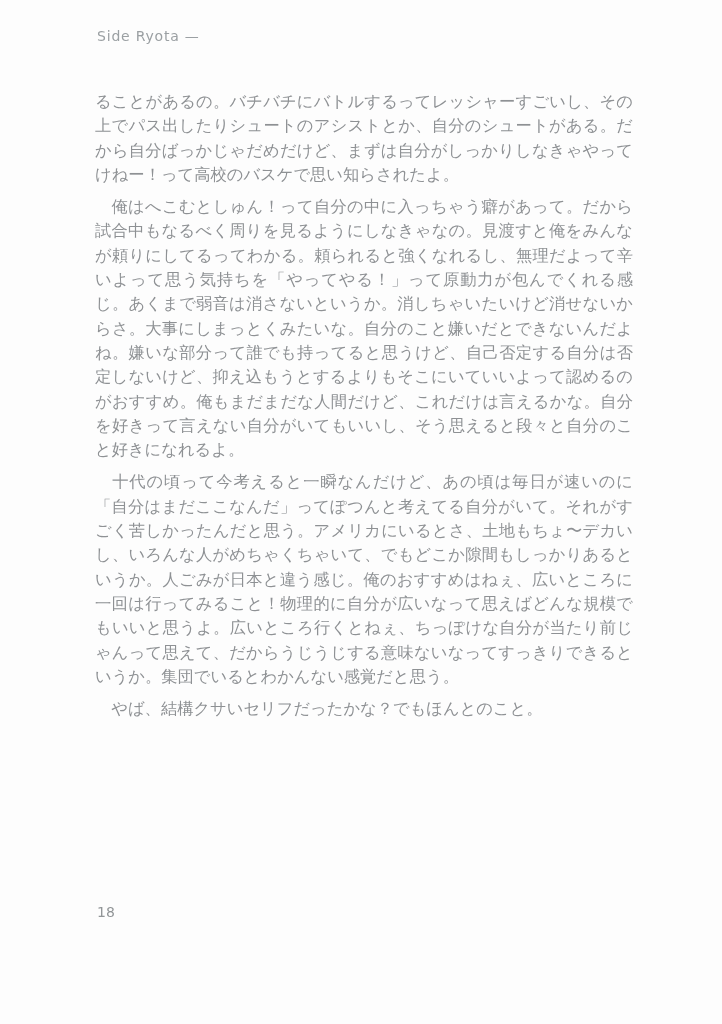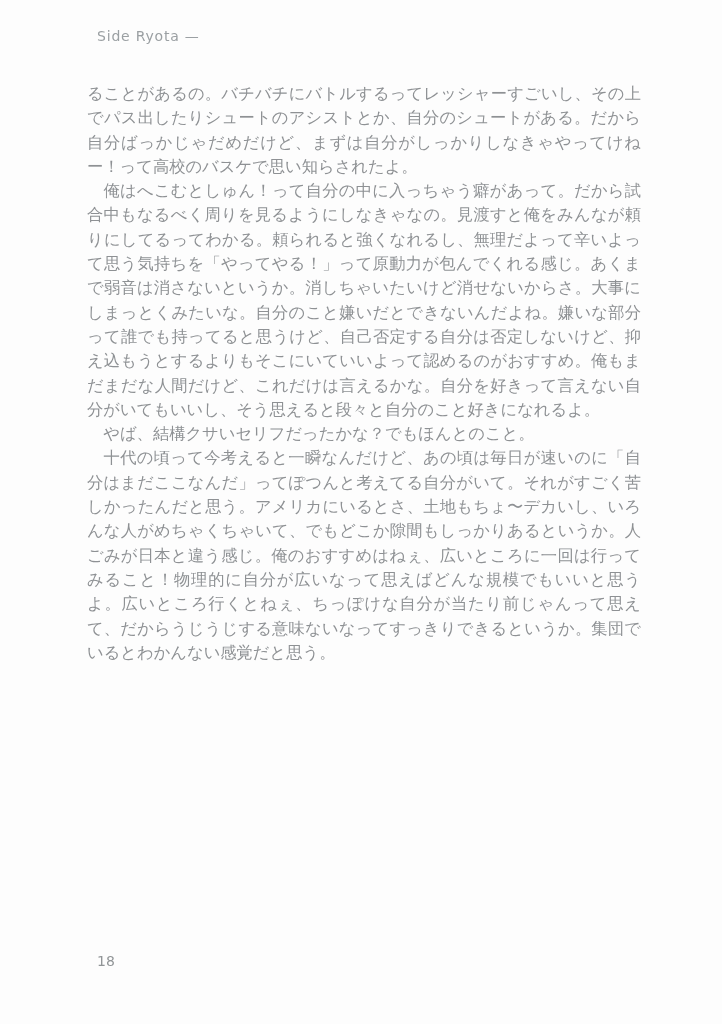--- a/index.html
+++ b/index.html
@@ -31,40 +31,40 @@
     width: 554px;
     color: #8e9194;
     font-size: 16.3px;
     line-height: 24.3px;
     text-align: justify;
     text-justify: inter-ideograph;
     word-break: normal;
     line-break: normal;
   }
   .text-block p {
-    margin: 0;
+    margin: 8px;
     padding: 0;
   }
   .page-number {
     position: absolute;
     left: 97px;
-    top: 953px;
+    top: 904px;
     font-size: 14px;
     color: #919597;
   }
 </style>
 </head>
 <body>
 
 <div class="page">
 
   <div class="running-header">Side Ryota —</div>
 
   <div class="text-block">
     <p>ることがあるの。バチバチにバトルするってレッシャーすごいし、その上でパス出したりシュートのアシストとか、自分のシュートがある。だから自分ばっかじゃだめだけど、まずは自分がしっかりしなきゃやってけねー！って高校のバスケで思い知らされたよ。</p>
     <p>　俺はへこむとしゅん！って自分の中に入っちゃう癖があって。だから試合中もなるべく周りを見るようにしなきゃなの。見渡すと俺をみんなが頼りにしてるってわかる。頼られると強くなれるし、無理だよって辛いよって思う気持ちを「やってやる！」って原動力が包んでくれる感じ。あくまで弱音は消さないというか。消しちゃいたいけど消せないからさ。大事にしまっとくみたいな。自分のこと嫌いだとできないんだよね。嫌いな部分って誰でも持ってると思うけど、自己否定する自分は否定しないけど、抑え込もうとするよりもそこにいていいよって認めるのがおすすめ。俺もまだまだな人間だけど、これだけは言えるかな。自分を好きって言えない自分がいてもいいし、そう思えると段々と自分のこと好きになれるよ。</p>
+    <p>　十代の頃って今考えると一瞬なんだけど、あの頃は毎日が速いのに「自分はまだここなんだ」ってぽつんと考えてる自分がいて。それがすごく苦しかったんだと思う。アメリカにいるとさ、土地もちょ〜デカいし、いろんな人がめちゃくちゃいて、でもどこか隙間もしっかりあるというか。人ごみが日本と違う感じ。俺のおすすめはねぇ、広いところに一回は行ってみること！物理的に自分が広いなって思えばどんな規模でもいいと思うよ。広いところ行くとねぇ、ちっぽけな自分が当たり前じゃんって思えて、だからうじうじする意味ないなってすっきりできるというか。集団でいるとわかんない感覚だと思う。</p>
     <p>　やば、結構クサいセリフだったかな？でもほんとのこと。</p>
-    <p>　十代の頃って今考えると一瞬なんだけど、あの頃は毎日が速いのに「自分はまだここなんだ」ってぽつんと考えてる自分がいて。それがすごく苦しかったんだと思う。アメリカにいるとさ、土地もちょ〜デカいし、いろんな人がめちゃくちゃいて、でもどこか隙間もしっかりあるというか。人ごみが日本と違う感じ。俺のおすすめはねぇ、広いところに一回は行ってみること！物理的に自分が広いなって思えばどんな規模でもいいと思うよ。広いところ行くとねぇ、ちっぽけな自分が当たり前じゃんって思えて、だからうじうじする意味ないなってすっきりできるというか。集団でいるとわかんない感覚だと思う。</p>
   </div>
 
   <div class="page-number">18</div>
 
 </div>
 
 </body></html>

